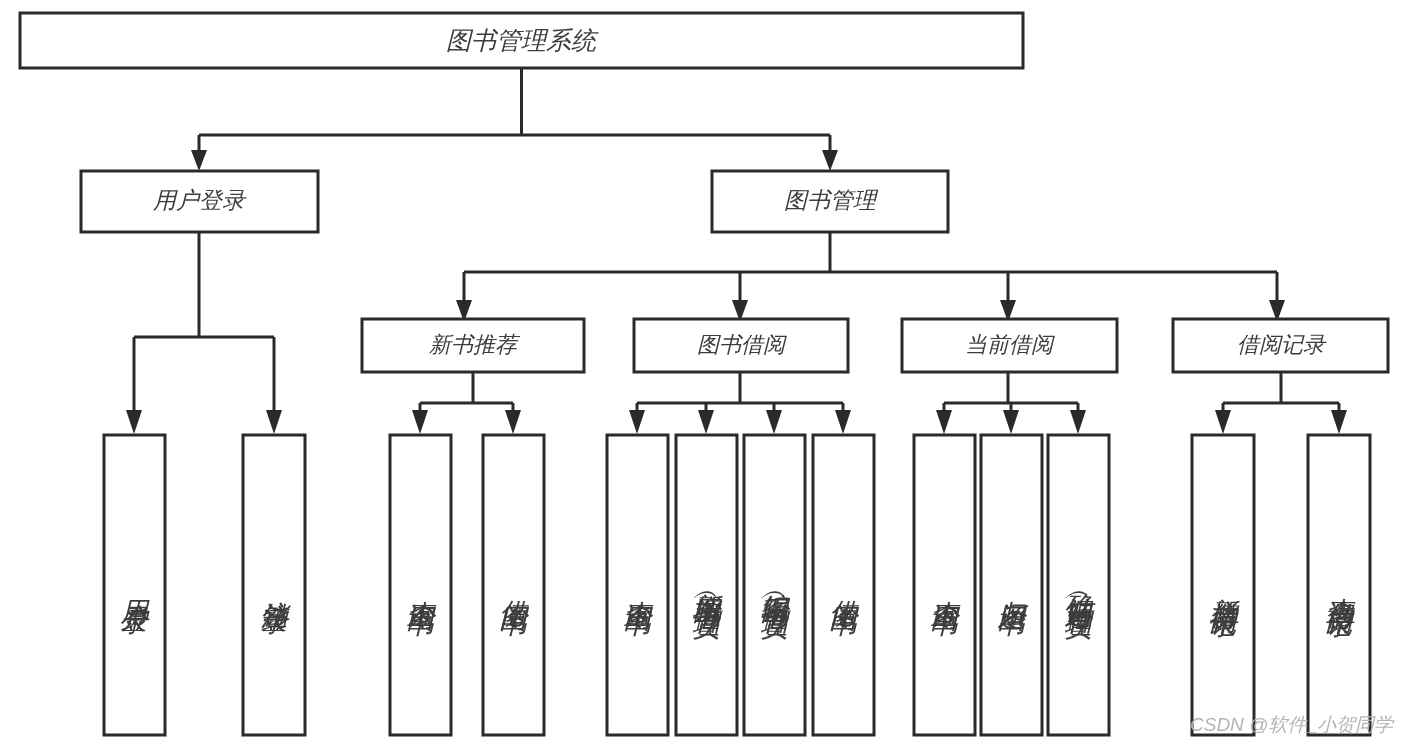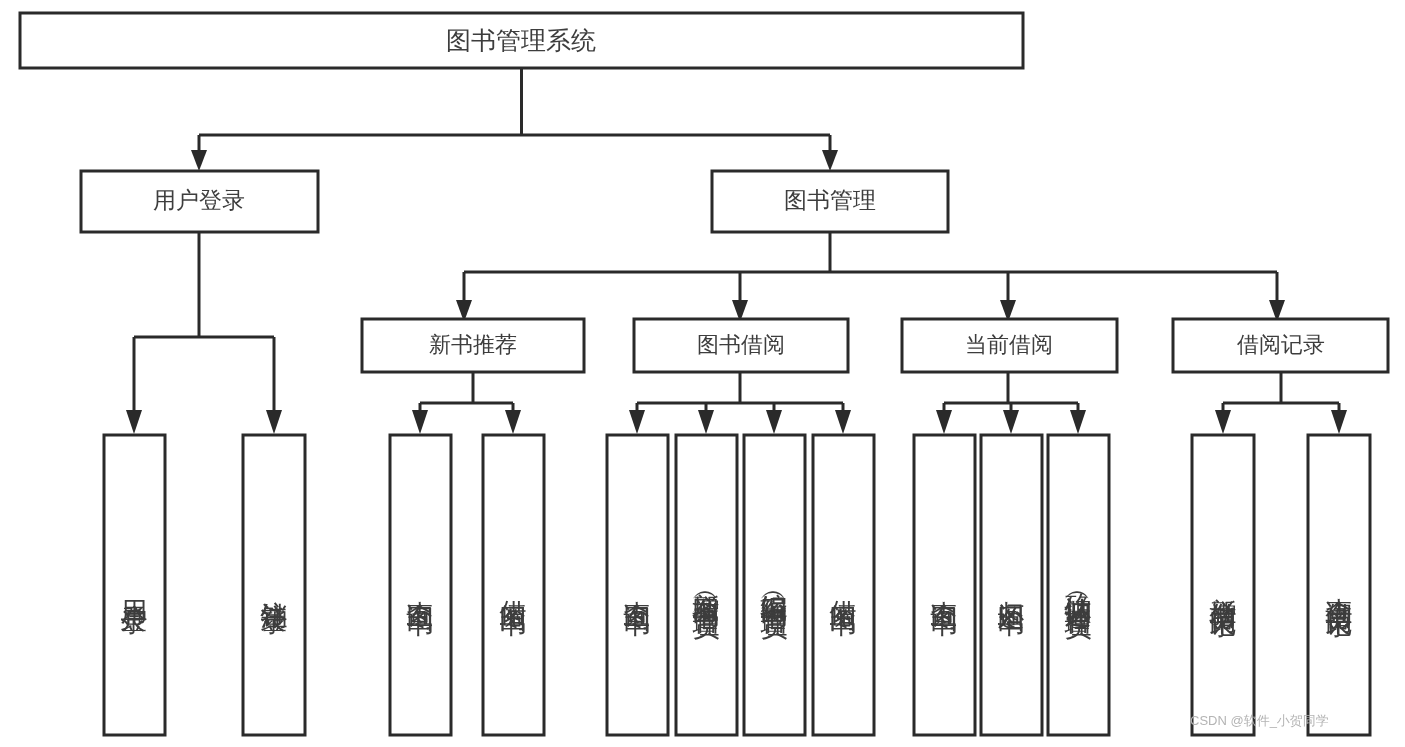--- a/index.html
+++ b/index.html
@@ -2,21 +2,21 @@
 <html><head>
 <meta charset="utf-8">
 <style>
   html,body{margin:0;padding:0;}
   body{
     width:1405px;height:747px;
     background:#ffffff;
     font-family:"Liberation Sans","DejaVu Sans",sans-serif;
     overflow:hidden;
   }
-  #diagram-root{position:relative;width:1405px;height:747px;}
+  #diagram-root{position:relative;width:1405px;height:747px;font-style:italic;}
   svg#flow{position:absolute;top:0;left:0;width:1405px;height:747px;}
   .node-rect{fill:#ffffff;stroke:#2a2a2a;stroke-width:3;}
   .conn{stroke:#2a2a2a;stroke-width:3;fill:none;stroke-linecap:butt;}
   .arrow-head{fill:#2a2a2a;}
   .node-label{
     font-family:"Liberation Sans","DejaVu Sans",sans-serif;
     fill:#3d3d3d;
     text-anchor:middle;
     dominant-baseline:middle;
   }
@@ -28,21 +28,21 @@
     fill:#3d3d3d;
     font-size:27px;
     writing-mode:vertical-rl;
     text-orientation:upright;
     text-anchor:middle;
     letter-spacing:3px;
   }
   .watermark{
     position:absolute;
     font-family:"Liberation Sans","DejaVu Sans",sans-serif;
-    font-size:13px;
+    font-size:19px;
     color:#b4b4b4;
     white-space:nowrap;
     left:1190px;
     top:712px;
   }
 </style>
 </head>
 <body>
 
 <div id="diagram-root">

